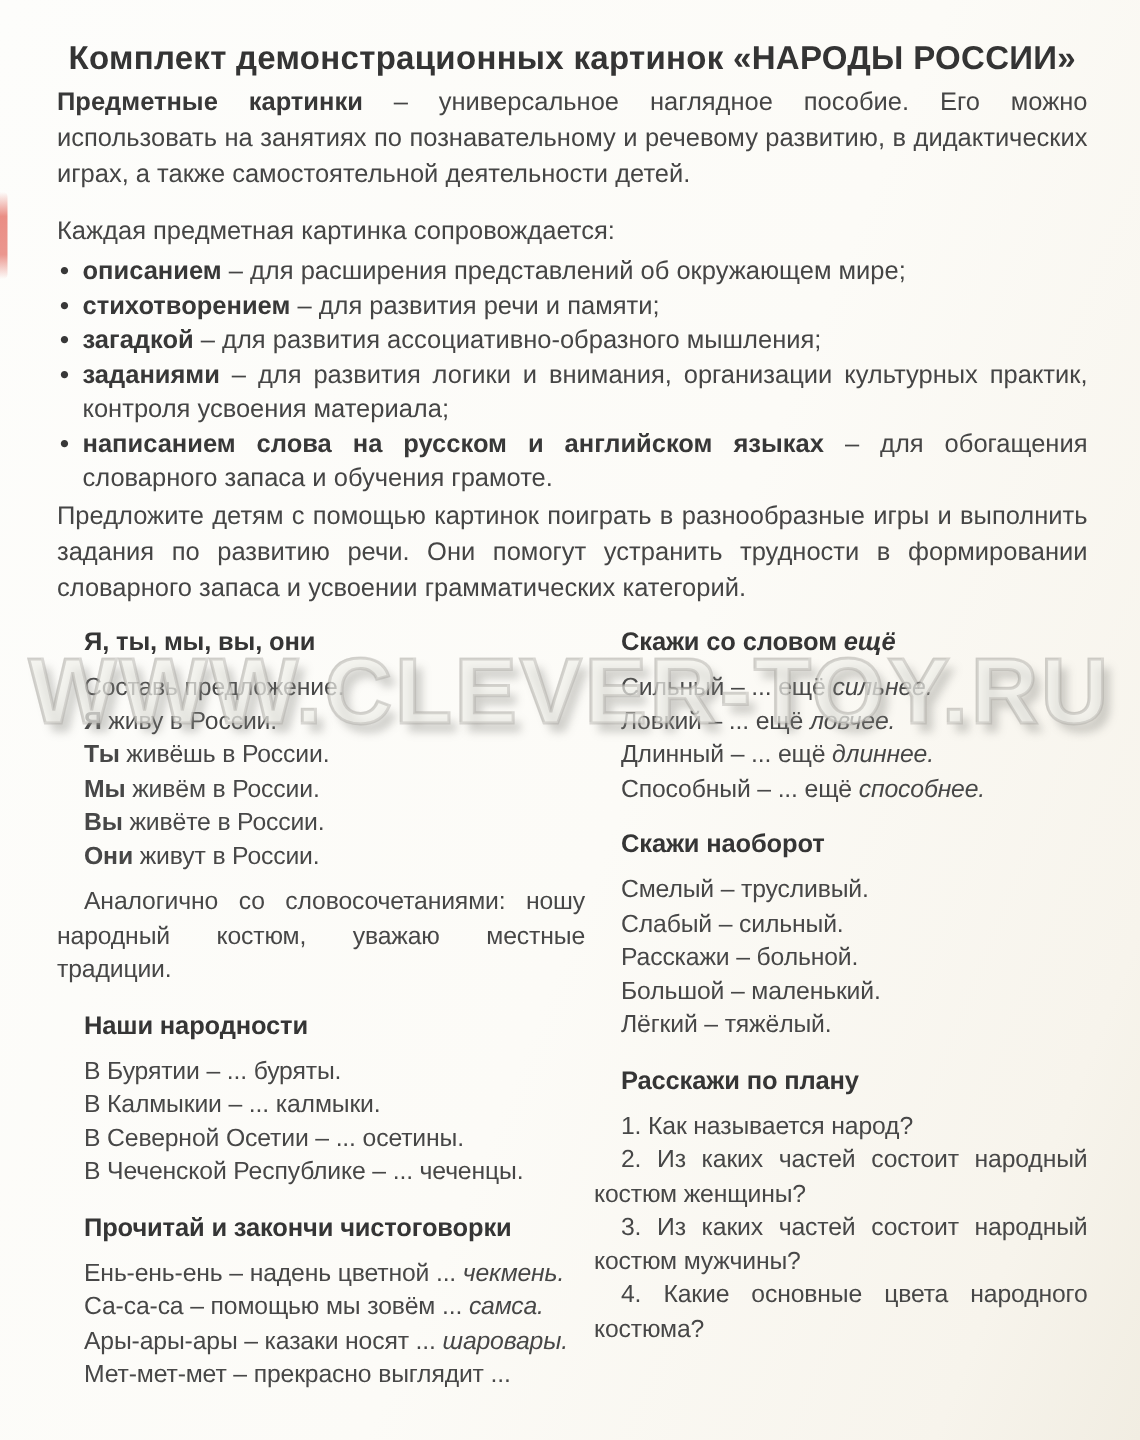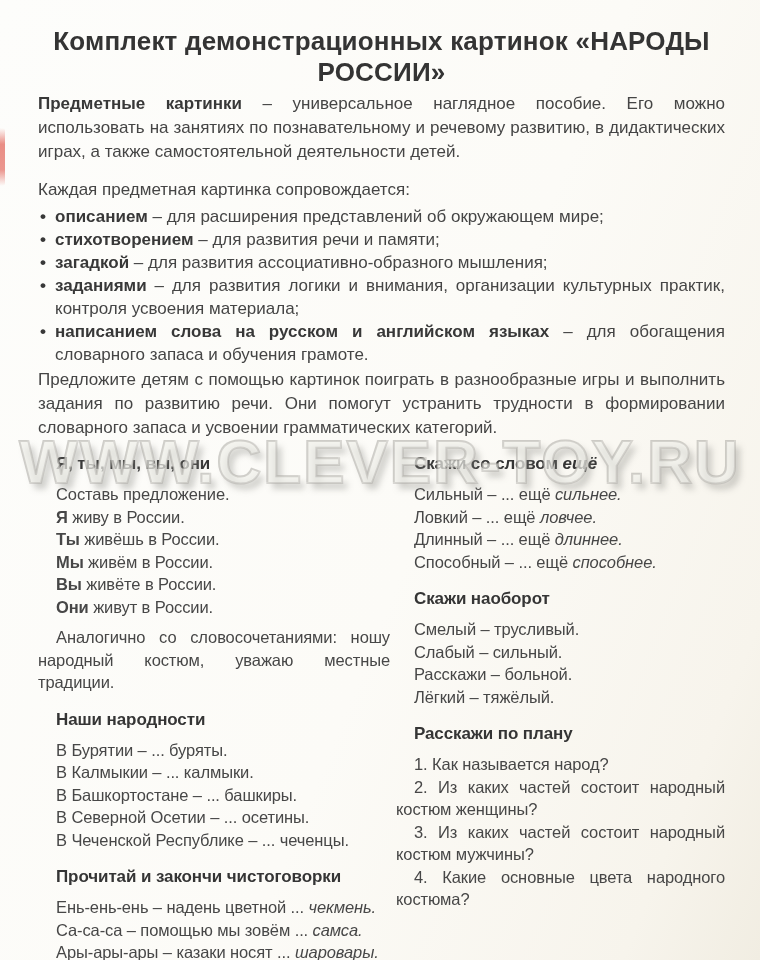--- a/index.html
+++ b/index.html
@@ -14,21 +14,21 @@
     overflow:hidden;
     background:linear-gradient(112deg,#fdfdfb 0%,#fcfbf7 55%,#f7f4ec 88%,#f1ede2 100%);
     color:#3c3c3c;
   }
   .content{
     position:relative;
     padding:26px 35px 0 38px;
     z-index:1;
   }
   .title{
-    font-size:26px;
+    font-size:22px;
     font-weight:700;
     color:#343434;
     text-align:center;
     letter-spacing:.2px;
     margin:0 0 4px 0;
   }
   p.body{
     font-size:17px;
     line-height:24px;
     text-align:justify;
@@ -136,21 +136,20 @@
         <p class="ln"><b>Я</b><span> живу в России.</span></p>
         <p class="ln"><b>Ты</b><span> живёшь в России.</span></p>
         <p class="ln"><b>Мы</b><span> живём в России.</span></p>
         <p class="ln"><b>Вы</b><span> живёте в России.</span></p>
         <p class="ln"><b>Они</b><span> живут в России.</span></p>
         <p class="ln just note">Аналогично со словосочетаниями: ношу народный костюм, уважаю местные традиции.</p>
 
         <h3>Наши народности</h3>
         <p class="ln">В Бурятии – ... буряты.</p>
         <p class="ln">В Калмыкии – ... калмыки.</p>
-        <p class="ln">В Башкортостане – ... башкиры.</p>
         <p class="ln">В Северной Осетии – ... осетины.</p>
         <p class="ln">В Чеченской Республике – ... чеченцы.</p>
 
         <h3>Прочитай и закончи чистоговорки</h3>
         <p class="ln just"><span>Ень-ень-ень – надень цветной ... </span><i>чекмень.</i></p>
         <p class="ln just"><span>Са-са-са – помощью мы зовём ... </span><i>самса.</i></p>
         <p class="ln just"><span>Ары-ары-ары – казаки носят ... </span><i>шаровары.</i></p>
         <p class="ln just"><span>Мет-мет-мет – прекрасно выглядит ... </span></p>
 
       </div>
@@ -159,20 +158,21 @@
         <h3 class="first"><span>Скажи со словом </span><i>ещё</i></h3>
         <p class="ln"><span>Сильный – ... ещё </span><i>сильнее.</i></p>
         <p class="ln"><span>Ловкий – ... ещё </span><i>ловчее.</i></p>
         <p class="ln"><span>Длинный – ... ещё </span><i>длиннее.</i></p>
         <p class="ln"><span>Способный – ... ещё </span><i>способнее.</i></p>
 
         <h3>Скажи наоборот</h3>
         <p class="ln">Смелый – трусливый.</p>
         <p class="ln">Слабый – сильный.</p>
         <p class="ln">Расскажи – больной.</p>
+        <p class="ln">Большой – маленький.</p>
         <p class="ln">Лёгкий – тяжёлый.</p>
 
         <h3>Расскажи по плану</h3>
         <p class="ln just">1. Как называется народ?</p>
         <p class="ln just">2. Из каких частей состоит народный костюм женщины?</p>
         <p class="ln just">3. Из каких частей состоит народный костюм мужчины?</p>
         <p class="ln just">4. Какие основные цвета народного костюма?</p>
 
       </div>
 

